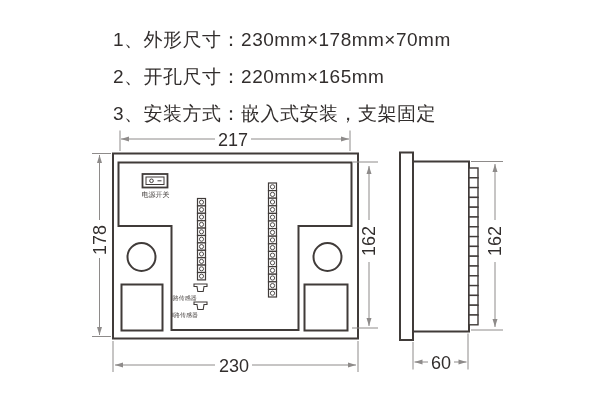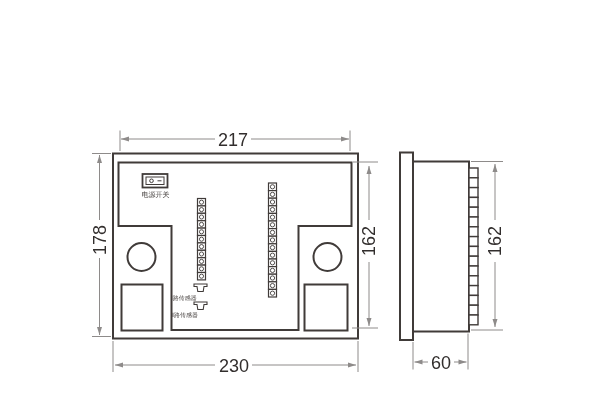--- a/index.html
+++ b/index.html
@@ -36,20 +36,25 @@
   }
   .smalllabel{
     fill:var(--line);font-family:"Liberation Sans","DejaVu Sans",sans-serif;
   }
 </style>
 </head>
 <body>
 
 <div class="stage">
 
+  <div class="specs">
+    <div>1、外形尺寸：230mm×178mm×70mm</div>
+    <div>2、开孔尺寸：220mm×165mm</div>
+    <div>3、安装方式：嵌入式安装，支架固定</div>
+  </div>
 
   <svg width="600" height="400" viewBox="0 0 600 400">
 
     <g>
       <rect class="s2" x="113" y="153.5" width="245" height="185"></rect>
       <path class="s2" d="M118.5 162.5 H351.5 V226 H298.5 V330 H171.5 V226 H118.5 Z"></path>
 
       <g>
         <rect class="s18" x="142.5" y="174" width="25" height="13.5"></rect>
         <rect class="s1" x="146" y="177" width="18" height="7.5"></rect>

